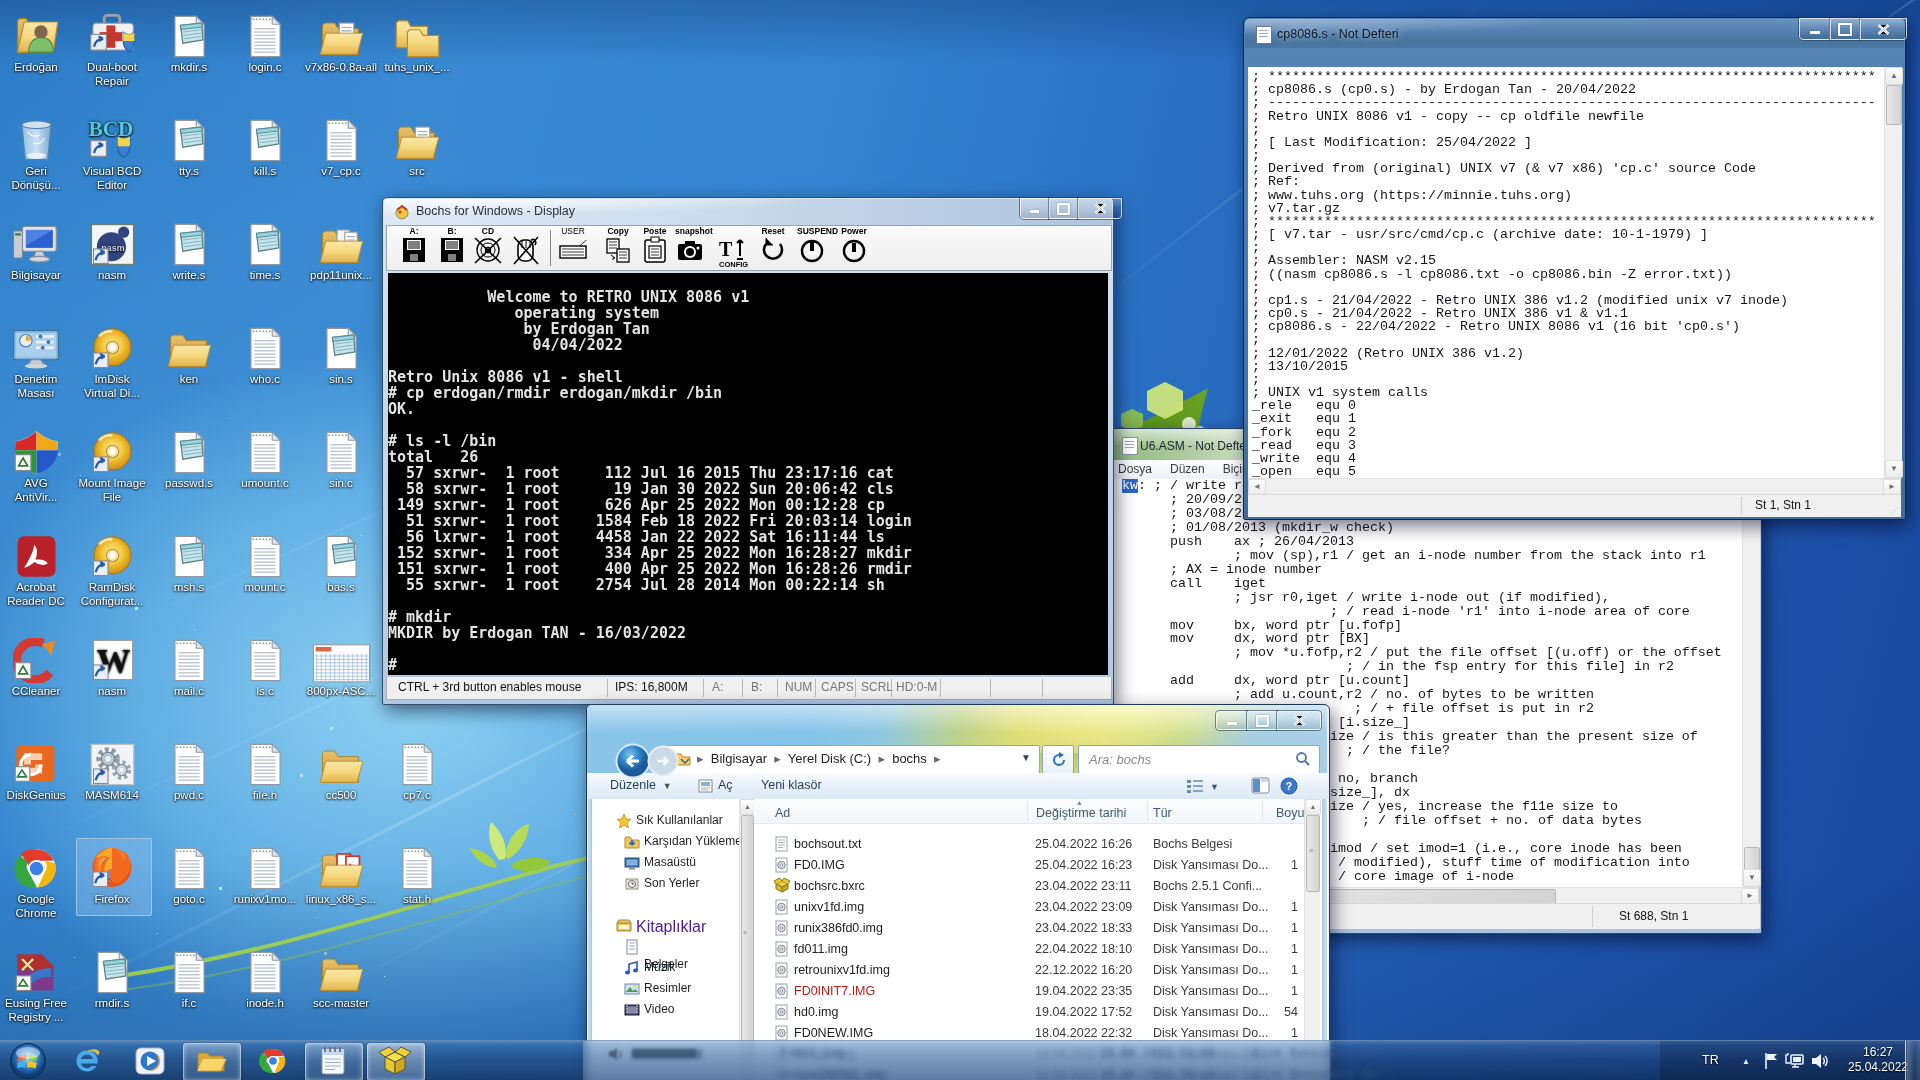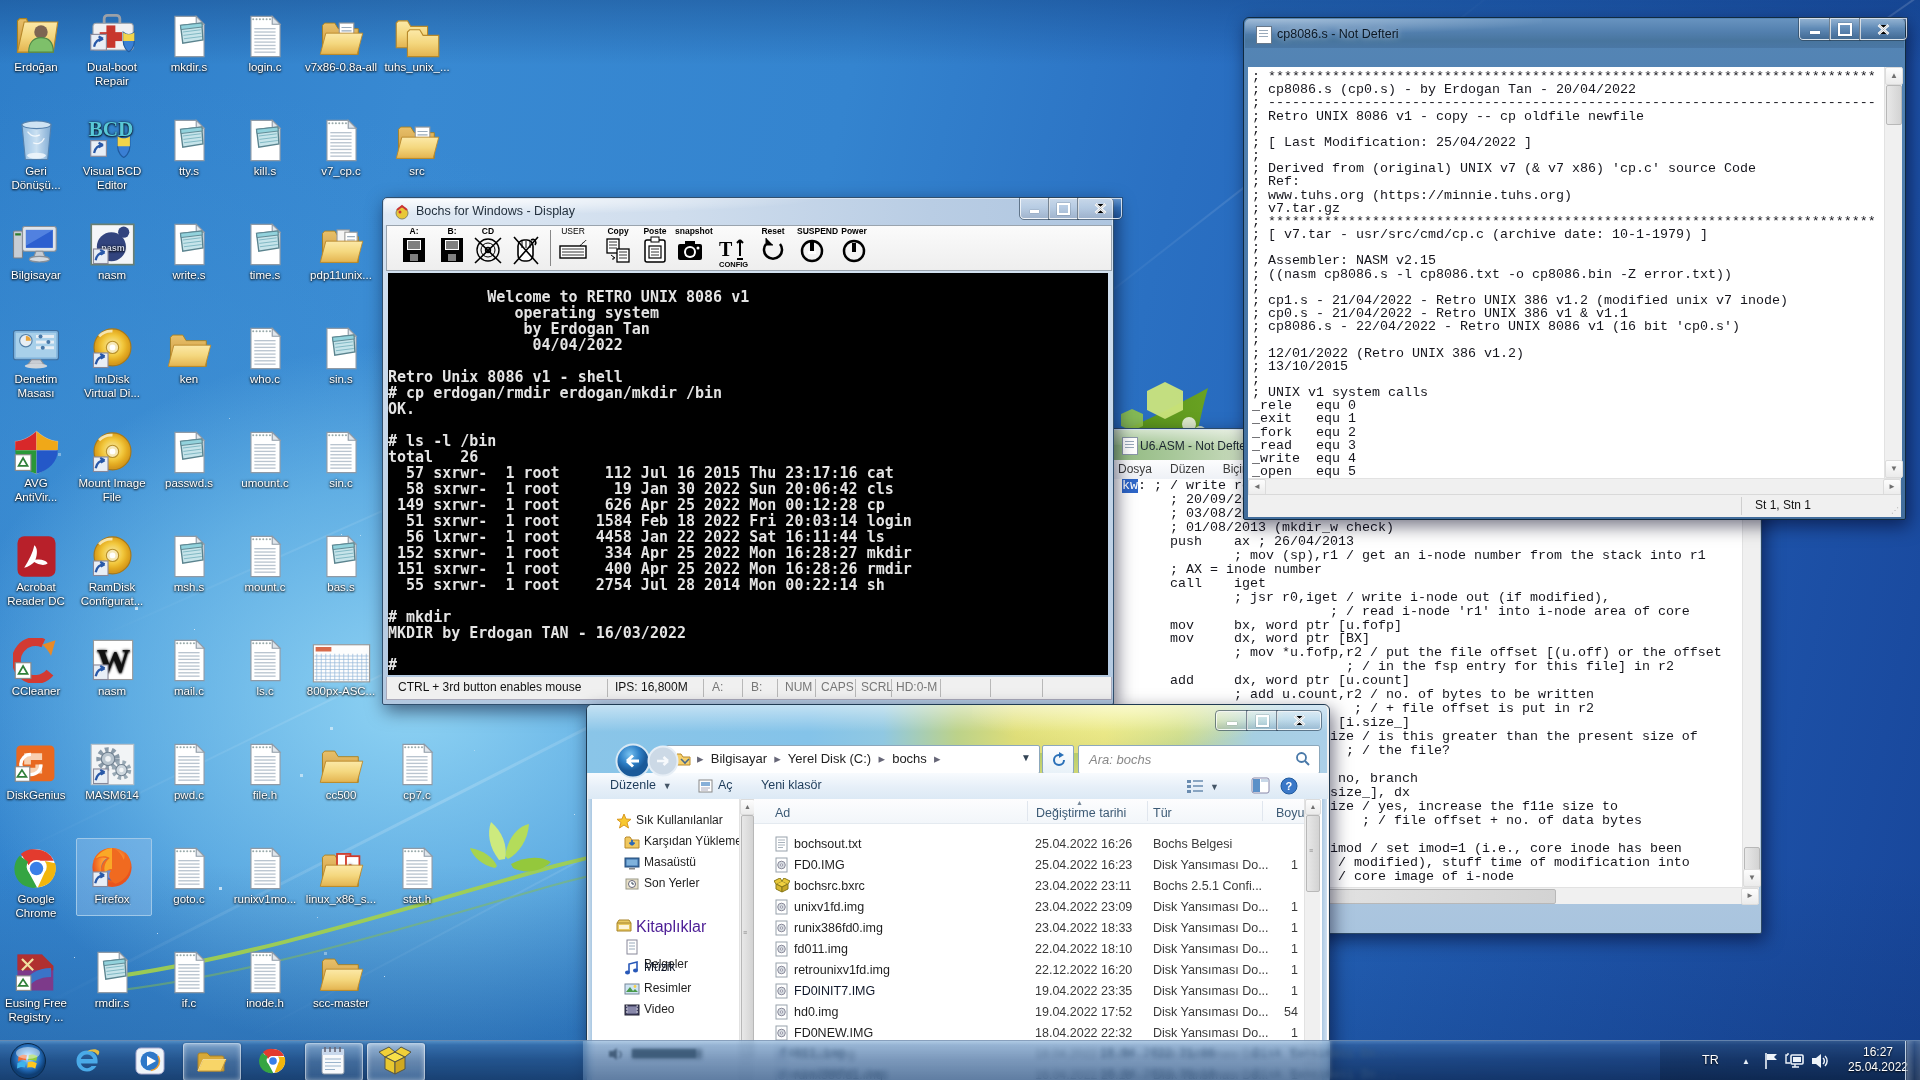--- a/index.html
+++ b/index.html
@@ -1106,20 +1106,24 @@
     </div>
     <div class="sbV abs" style="left:634px;top:50px;width:17px;height:408px">
       <div class="sbtn" style="left:0px;top:0;width:16px;height:16px;font-size:8px;line-height:15px">▲</div>
       <div class="sthumb" style="left:1px;top:368px;width:14px;height:38px"></div>
       <div class="sbtn" style="left:0px;bottom:0;width:16px;height:16px;font-size:8px;line-height:15px">▼</div>
     </div>
     <div class="sbH abs" style="left:6px;top:458px;width:645px;height:16px">
       <div class="sbtn" style="left:0;top:0;width:16px;height:15px;font-size:8px;line-height:14px">◄</div>
       <div class="sbtn" style="right:0;top:0;width:16px;height:15px;font-size:8px;line-height:14px">►</div>
       <div class="sthumb" style="left:110px;top:1px;width:330px;height:13px"></div>
+    </div>
+    <div class="statusbar abs" style="left:1px;top:474px;width:651px;height:25px;border-radius:0 0 2px 2px">
+      <div class="abs" style="left:483px;top:2px;width:1px;height:21px;background:#cfcfcf"></div>
+      <div class="abs" style="left:510px;top:5px">St 688, Stn 1</div>
     </div>
   </div>
 <div class="win abs" style="left:382px;top:197px;width:730px;height:506px;background:linear-gradient(180deg,#d7e4f2,#b2c8e0);border:1px solid #31506e;border-radius:5px 5px 2px 2px;">
     <div class="abs" style="left:1px;top:1px;right:1px;height:26px;border-radius:4px 4px 0 0;background:linear-gradient(90deg,#dfe9f4 0%,#cfdded 40%,#b9cde4 75%,#afc6e0 100%);">
       <div class="abs" style="left:0;top:0;width:60%;height:60%;background:radial-gradient(ellipse at 15% 0%,rgba(255,255,255,.9),rgba(255,255,255,0) 70%);border-radius:4px 0 0 0"></div>
     </div>
     <div class="abs" style="left:11px;top:6px;width:16px;height:16px"><svg width="16" height="16">
         <circle cx="8" cy="9" r="6" fill="#e8c838" stroke="#886"></circle>
         <path d="M3,6 L8,2 L13,6" stroke="#c33" stroke-width="2" fill="none"></path>
         <circle cx="6" cy="8" r="1.5" fill="#c33"></circle>
@@ -1467,21 +1471,21 @@
         </svg>
         <div class="abs" style="left:40px;top:164px;font-size:12.5px;color:#1e1e1e">retrounixv1fd.img</div>
         <div class="abs" style="left:281px;top:164px;font-size:12.5px;color:#3a3a3a">22.12.2022 16:20</div>
         <div class="abs" style="left:399px;top:164px;font-size:12.5px;color:#3a3a3a">Disk Yansıması Do...</div>
         <div class="abs" style="left:518px;top:164px;width:26px;text-align:right;font-size:12.5px;color:#3a3a3a">1</div>
         <svg class="abs" style="left:20px;top:184px" width="16" height="16" viewBox="0 0 16 16">
           <rect x="2" y="1" width="11" height="14" fill="#fff" stroke="#98a2ac"></rect>
           <circle cx="7.5" cy="8" r="3.8" fill="#d8dde2" stroke="#889"></circle>
           <circle cx="7.5" cy="8" r="1.2" fill="#fff" stroke="#99a"></circle>
         </svg>
-        <div class="abs" style="left:40px;top:185px;font-size:12.5px;color:#0f172a">FD0INIT7.IMG</div>
+        <div class="abs" style="left:40px;top:185px;font-size:12.5px;color:#b91c1c">FD0INIT7.IMG</div>
         <div class="abs" style="left:281px;top:185px;font-size:12.5px;color:#3a3a3a">19.04.2022 23:35</div>
         <div class="abs" style="left:399px;top:185px;font-size:12.5px;color:#3a3a3a">Disk Yansıması Do...</div>
         <div class="abs" style="left:518px;top:185px;width:26px;text-align:right;font-size:12.5px;color:#3a3a3a">1</div>
         <svg class="abs" style="left:20px;top:205px" width="16" height="16" viewBox="0 0 16 16">
           <rect x="2" y="1" width="11" height="14" fill="#fff" stroke="#98a2ac"></rect>
           <circle cx="7.5" cy="8" r="3.8" fill="#d8dde2" stroke="#889"></circle>
           <circle cx="7.5" cy="8" r="1.2" fill="#fff" stroke="#99a"></circle>
         </svg>
         <div class="abs" style="left:40px;top:206px;font-size:12.5px;color:#1e1e1e">hd0.img</div>
         <div class="abs" style="left:281px;top:206px;font-size:12.5px;color:#3a3a3a">19.04.2022 17:52</div>

